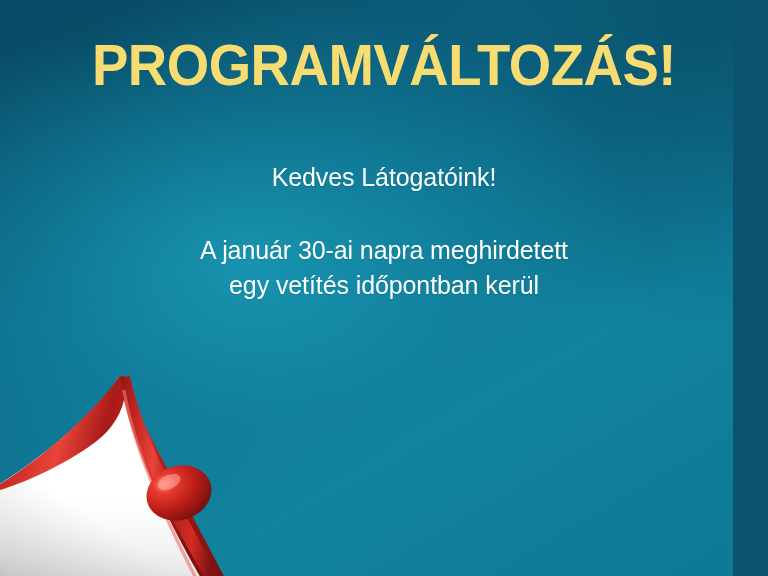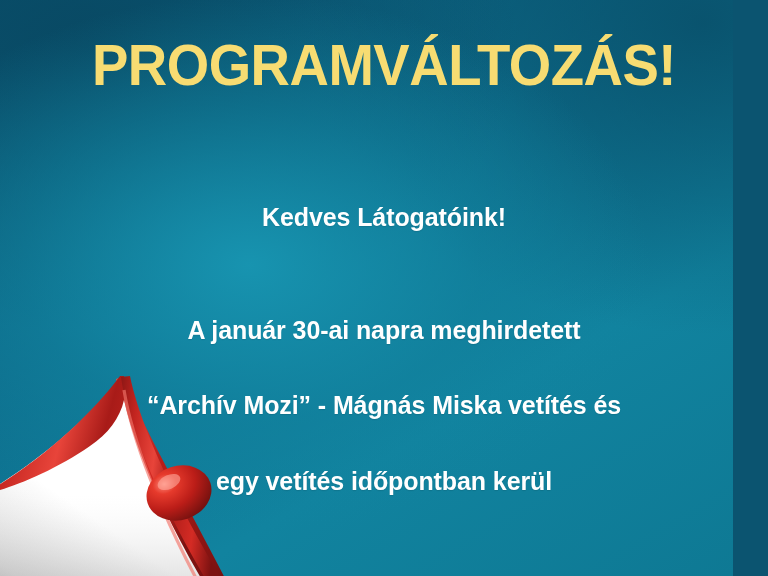--- a/index.html
+++ b/index.html
@@ -55,25 +55,24 @@
     position: absolute;
     left: 0;
     top: 160px;
     width: 768px;
     text-align: center;
     color: #ffffff;
   }
   .line {
     font-size: 25px;
     line-height: 35.5px;
-    font-weight: bold;
+    font-weight: normal;
     letter-spacing: -0.1px;
     white-space: nowrap;
     text-shadow: 0 1px 1px rgba(0,0,0,0.10);
-    margin-top: 40px;
   }
   .spacer { height: 37px; }
   .spacer-sm { height: 33px; }
 </style>
 </head>
 <body>
 
 <div id="poster">
 
   <div id="megaphone">
@@ -136,18 +135,17 @@
       </g>
     </svg>
   </div>
 
   <div id="title">PROGRAMVÁLTOZÁS!</div>
 
   <div id="body-block">
     <div class="line">Kedves Látogatóink!</div>
     <div class="spacer"></div>
     <div class="line">A január 30-ai napra meghirdetett</div>
-    <div class="line">“Archív Mozi”  - Mágnás Miska vetítés és</div>
     <div class="line">egy vetítés időpontban kerül</div>
     <div class="spacer-sm"></div>
   </div>
 
 </div>
 
 </body></html>

